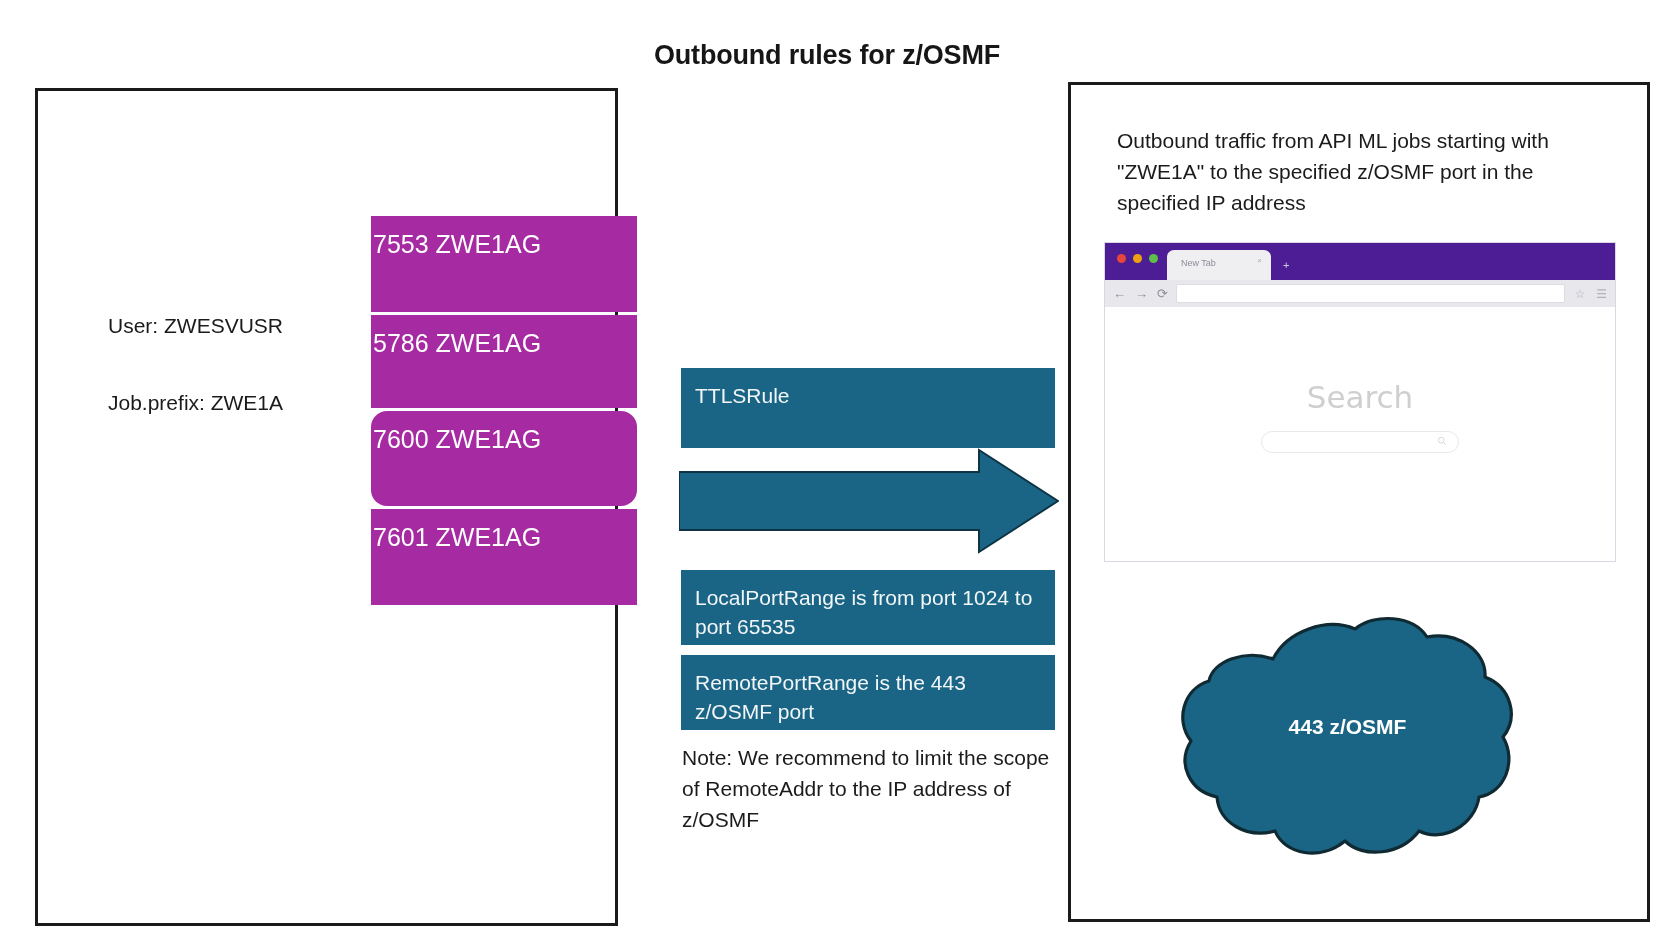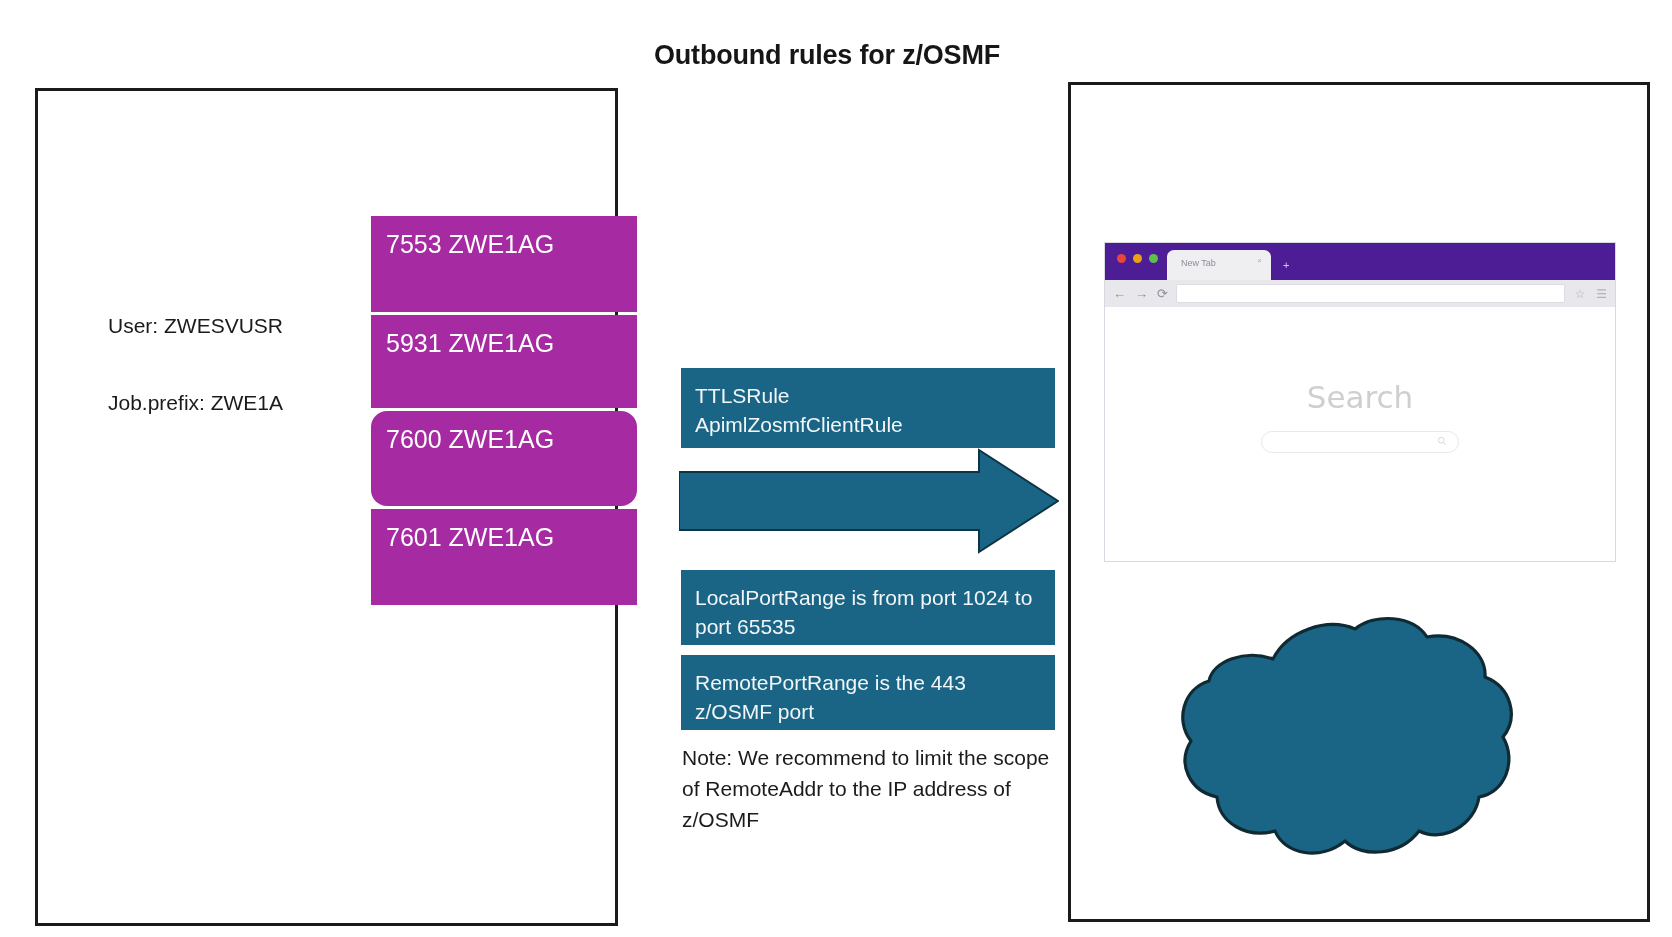--- a/index.html
+++ b/index.html
@@ -45,21 +45,21 @@
   #left-user{left:70px;top:223px;}
   #left-jobprefix{left:70px;top:300px;}
 
   
   .port-box{
     position:absolute;
     background:#a62ba2;
     color:#ffffff;
     font-size:25px;
     box-sizing:border-box;
-    padding:14px 0 0 15px;
+    padding:14px 0 0 2px;
     white-space:nowrap;
   }
   #port-box-0{left:333px;top:125px;width:266px;height:96px;}
   #port-box-1{left:333px;top:224px;width:266px;height:93px;}
   #port-box-2{left:333px;top:320px;width:266px;height:95px;border-radius:16px;}
   #port-box-3{left:333px;top:418px;width:266px;height:96px;}
 
   
   .rule-box{
     position:absolute;
@@ -194,40 +194,40 @@
 
   <div class="title">
     <span class="title-inner">Outbound rules for z/OSMF</span>
   </div>
 
   <div class="panel" id="panel-left">
     <div class="left-label" id="left-user">User: ZWESVUSR</div>
     <div class="left-label" id="left-jobprefix">Job.prefix: ZWE1A</div>
 
     <div class="port-box" id="port-box-0">7553 ZWE1AG</div>
-    <div class="port-box" id="port-box-1">5931 ZWE1AG</div>
+    <div class="port-box" id="port-box-1">5786 ZWE1AG</div>
     <div class="port-box" id="port-box-2">7600 ZWE1AG</div>
     <div class="port-box" id="port-box-3">7601 ZWE1AG</div>
   </div>
 
   <div class="rule-box" id="rule-box-ttls">
     <div>TTLSRule</div>
-    <div>ApimlZosmfClientRule</div>
   </div>
 
   <svg id="flow-arrow" viewBox="0 0 380 106">
     <polygon points="0,24 300,24 300,2 379,53 300,104 300,82 0,82" fill="#1a6585" stroke="#0d3344" stroke-width="2" stroke-linejoin="miter"></polygon>
   </svg>
 
   <div class="rule-box" id="rule-box-local">LocalPortRange is from port 1024 to port 65535</div>
   <div class="rule-box" id="rule-box-remote">RemotePortRange is the 443 z/OSMF port</div>
   <div id="note-text">Note: We recommend to limit the scope of RemoteAddr to the IP address of z/OSMF</div>
 
   <div class="panel" id="panel-right"></div>
 
+  <div id="right-intro">Outbound traffic from API ML jobs starting with "ZWE1A" to the specified z/OSMF port in the specified IP address</div>
 
   <div id="browser">
     <div class="browser-titlebar">
       <div class="traffic-lights">
         <span class="tl red"></span>
         <span class="tl yellow"></span>
         <span class="tl green"></span>
       </div>
       <div class="browser-tab">
         <span>New Tab</span>
@@ -268,14 +268,15 @@
              C336,72 344,102 328,122
              C342,146 330,178 304,182
              C300,210 268,228 244,216
              C226,240 188,244 170,226
              C146,246 110,240 100,216
              C72,224 44,208 42,182
              C14,176 2,148 16,126
              C0,106 8,74 34,66
              C38,46 70,34 98,44 Z" fill="#1a6585" stroke="#102a33" stroke-width="3.2" stroke-linejoin="round"></path>
   </svg>
+  <div id="cloud-label">443 z/OSMF</div>
 
 </div>
 
 </body></html>

